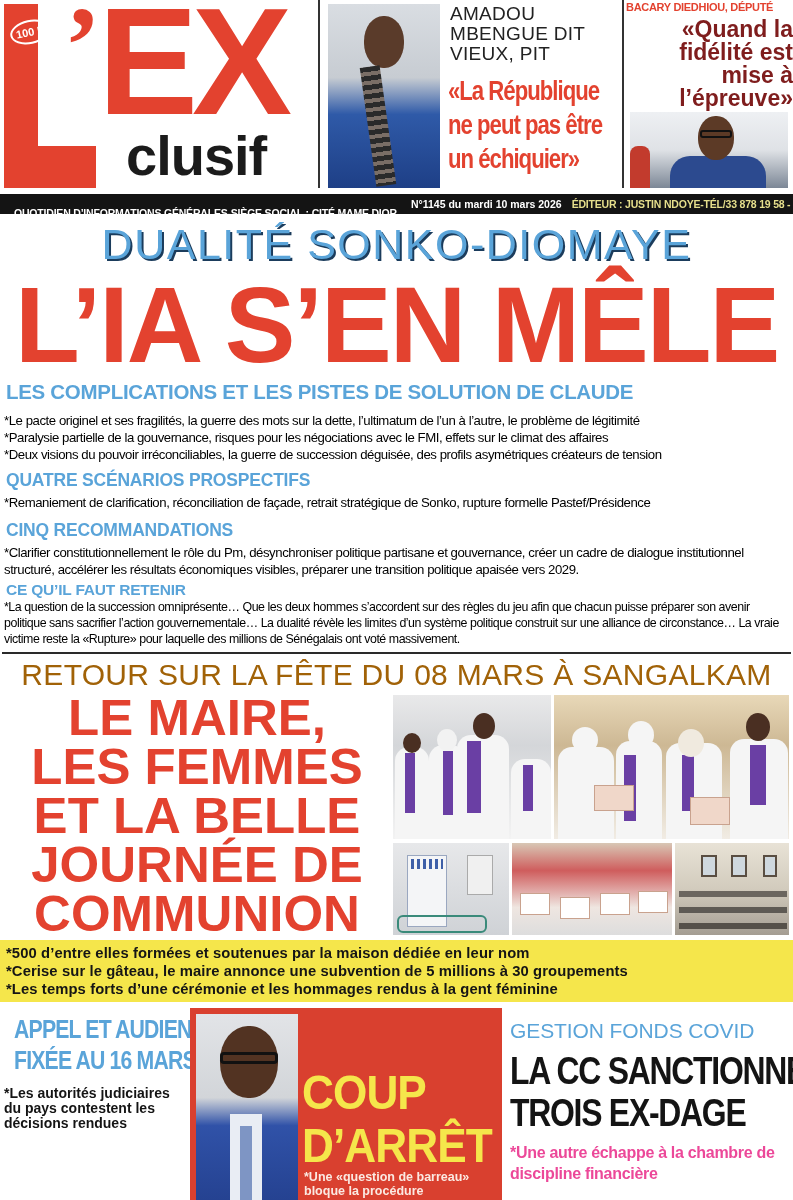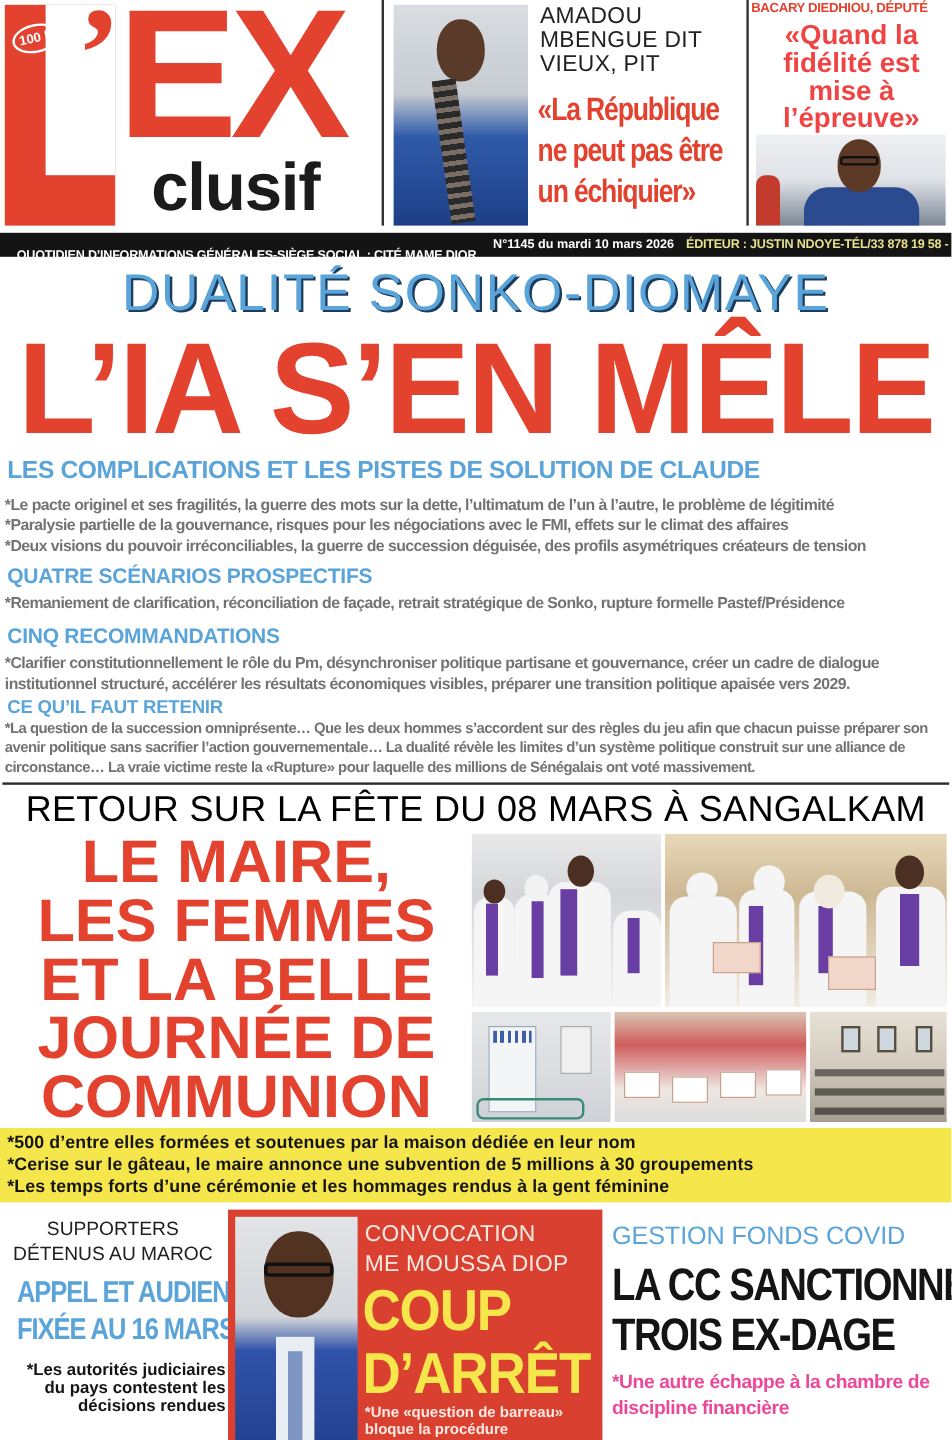--- a/index.html
+++ b/index.html
@@ -23,56 +23,56 @@
   .photo { position: absolute; overflow: hidden; }
   .photo-amadou { left: 0; top: 4px; width: 112px; height: 184px; background: linear-gradient(180deg, #d9dde2 0%, #c7ccd2 40%, #2f5aa8 60%, #1e3f86 100%); }
   .photo-amadou .head { position: absolute; left: 36px; top: 12px; width: 40px; height: 52px; border-radius: 48%; background: #5a3b2a; }
   .photo-amadou .scarf { position: absolute; left: 40px; top: 62px; width: 20px; height: 120px; background: repeating-linear-gradient(180deg, #2a2a2a 0 5px, #7a6e66 5px 9px); transform: rotate(-8deg); }
   .teaser1-kicker { position: absolute; left: 122px; top: 4px; width: 168px; font-size: 19px; line-height: 20px; color: #222; letter-spacing: 0.3px; }
   .teaser1-quote { position: absolute; left: 120px; top: 74px; width: 170px; font-weight: bold; font-size: 27px; line-height: 34px; color: #e3422f; letter-spacing: -1.2px; transform: scaleX(0.82); transform-origin: left top; width: 210px; }
   .teaser-divider { position: absolute; left: 622px; top: 0; width: 2px; height: 188px; background: #333; }
 
   .teaser2 { position: absolute; left: 626px; top: 0; width: 167px; height: 192px; }
   .teaser2-kicker { position: absolute; left: 0; top: 0; width: 167px; font-size: 11px; line-height: 14px; color: #e3422f; font-weight: bold; letter-spacing: -0.3px; }
-  .teaser2-quote { position: absolute; left: 0; top: 18px; width: 167px; text-align: center; font-weight: bold; font-size: 23px; line-height: 23px; color: #ef4444; }
+  .teaser2-quote { position: absolute; left: 0; top: 18px; width: 167px; text-align: right; font-weight: bold; font-size: 23px; line-height: 23px; color: #7f1d1d; }
   .photo-bacary { left: 4px; top: 112px; width: 158px; height: 76px; background: linear-gradient(180deg, #eef0f3 0%, #dfe2e6 50%, #7c8796 100%); }
   .photo-bacary .head { position: absolute; left: 68px; top: 4px; width: 36px; height: 44px; border-radius: 48%; background: #5c3a26; }
   .photo-bacary .glasses { position: absolute; left: 70px; top: 18px; width: 32px; height: 8px; border: 2px solid #111; border-radius: 3px; }
   .photo-bacary .suit { position: absolute; left: 40px; top: 44px; width: 96px; height: 40px; background: #2c4a8f; border-radius: 20px 20px 0 0; }
   .photo-bacary .chair { position: absolute; left: 0; top: 34px; width: 20px; height: 42px; background: #c23b2d; border-radius: 8px 8px 0 0; }
 
   
   .infobar { position: absolute; left: 0; top: 194px; width: 793px; height: 20px; background: #141414; display: flex; align-items: center;
     font-weight: bold; font-size: 10.5px; color: #fff; white-space: nowrap; }
   .infobar .i-left { margin-left: 14px; letter-spacing: -0.2px; margin-top: 17px; }
   .infobar .i-num { margin-left: 14px; }
   .infobar .i-editor { margin-left: 10px; color: #e6df8c; letter-spacing: -0.2px; }
 
   
   .kicker-blue { position: absolute; left: 0; top: 220px; width: 793px; text-align: center; font-weight: normal; font-size: 43px; line-height: 48px;
     color: #5aa4d9; letter-spacing: 1.5px; text-shadow: 2px 2px 0 #1b3c5c; }
   .lead-headline { position: absolute; left: 0; top: 270px; width: 793px; text-align: center; font-weight: bold; font-size: 106px; line-height: 108px;
     color: #e3422f; letter-spacing: -2px; transform: scaleY(1.02); }
   .lead-sub { position: absolute; left: 6px; top: 380px; width: 790px; font-weight: bold; font-size: 20.5px; line-height: 24px; color: #5aa4d9; letter-spacing: -0.3px; white-space: nowrap; }
-  .bullets { position: absolute; left: 4px; width: 786px; font-weight: bold; font-size: 13.2px; line-height: 17px; color: #737373; letter-spacing: -0.45px; }
+  .bullets { position: absolute; left: 4px; width: 786px; font-weight: normal; font-size: 13.2px; line-height: 17px; color: #000000; letter-spacing: -0.45px; }
   .bullets p { white-space: nowrap; }
   .bullets.b1 { top: 412px; }
   .section-head { position: absolute; left: 6px; font-weight: bold; font-size: 17.5px; line-height: 20px; color: #5aa4d9; letter-spacing: -0.2px; }
   .sh1 { top: 470px; }
   .bullets.b2 { top: 494px; }
   .sh2 { top: 520px; }
   .bullets.b3 { top: 544px; }
   .bullets.b3 p { white-space: normal; }
   .sh3 { top: 580px; font-size: 15.5px; }
   .bullets.b4 { top: 599px; font-size: 12.4px; line-height: 16px; }
   .bullets.b4 p { white-space: normal; }
   .rule { position: absolute; left: 2px; top: 652px; width: 789px; height: 2px; background: #2a2a2a; }
 
   
-  .sang-kicker { position: absolute; left: 0; top: 657px; width: 793px; text-align: center; font-size: 30px; line-height: 36px; color: #000000; letter-spacing: 0.3px; }
+  .sang-kicker { position: absolute; left: 0; top: 657px; width: 793px; text-align: center; font-size: 30px; line-height: 36px; color: #a16207; letter-spacing: 0.3px; }
   .sang-headline { position: absolute; left: 2px; top: 694px; width: 390px; text-align: center; font-weight: bold; font-size: 50px; line-height: 49px;
     color: #e3422f; letter-spacing: 0px; transform: scaleX(1.02); }
   .photogrid { position: absolute; left: 392px; top: 694px; width: 398px; height: 242px; }
   .pg { position: absolute; overflow: hidden; border: 1px solid #fff; }
   .pg1 { left: 0; top: 0; width: 160px; height: 146px; background: linear-gradient(180deg, #e9e9ea 0%, #d4d6d9 35%, #f3f3f3 100%); }
   .pg2 { left: 161px; top: 0; width: 237px; height: 146px; background: linear-gradient(180deg, #e8d8b8 0%, #cdb894 35%, #f1ece4 100%); }
   .pg3 { left: 0; top: 148px; width: 118px; height: 94px; background: linear-gradient(180deg, #e7e8ea 0%, #cfd2d6 100%); }
   .pg4 { left: 119px; top: 148px; width: 162px; height: 94px; background: linear-gradient(180deg, #d8c7b5 0%, #cf5d5d 30%, #efe6e1 70%, #ddd 100%); }
   .pg5 { left: 282px; top: 148px; width: 116px; height: 94px; background: linear-gradient(180deg, #e8e2d6 0%, #d2cbbd 50%, #a49d92 100%); }
   .fig { position: absolute; border-radius: 14px 14px 2px 2px; background: #f5f5f5; }
@@ -81,21 +81,21 @@
   .cert { position: absolute; background: #f0d7c9; border: 1px solid #c9a28e; }
 
   
   .yellowbox { position: absolute; left: 0; top: 940px; width: 793px; height: 62px; background: #f5e64b; padding: 4px 0 0 6px; }
   .yellowbox p { font-weight: bold; font-size: 14.8px; line-height: 18px; color: #151515; letter-spacing: 0.1px; white-space: nowrap; }
 
   
   .b-left { position: absolute; left: 0; top: 1008px; width: 188px; height: 192px; text-align: center; }
   .b-left .kicker { font-size: 16px; line-height: 21px; color: #1e1e1e; margin-top: 6px; }
   .b-left .headline { font-weight: bold; font-size: 25px; line-height: 31px; color: #5aa4d9; letter-spacing: -1px; margin-top: 6px; transform: scaleX(0.85); transform-origin: center; white-space: nowrap; }
-  .b-left .deck { text-align: right; padding-left: 4px; font-weight: bold; font-size: 14px; line-height: 15px; color: #141414; margin-top: 10px; }
+  .b-left .deck { text-align: left; padding-left: 4px; font-weight: bold; font-size: 14px; line-height: 15px; color: #141414; margin-top: 10px; }
 
   .b-mid { position: absolute; left: 190px; top: 1008px; width: 312px; height: 192px; background: #d9402f; }
   .photo-moussa { left: 6px; top: 6px; width: 102px; height: 186px; background: linear-gradient(180deg, #e2e4e7 0%, #d2d5d9 45%, #3052a8 60%, #254291 100%); }
   .photo-moussa .head { position: absolute; left: 24px; top: 12px; width: 58px; height: 72px; border-radius: 48%; background: #523322; }
   .photo-moussa .glasses { position: absolute; left: 24px; top: 38px; width: 58px; height: 12px; border: 3px solid #111; border-radius: 4px; }
   .photo-moussa .shirt { position: absolute; left: 34px; top: 100px; width: 32px; height: 86px; background: #e9edf4; }
   .photo-moussa .tie { position: absolute; left: 44px; top: 112px; width: 12px; height: 74px; background: #7e95c4; }
   .b-mid .kicker { position: absolute; left: 114px; top: 8px; width: 196px; font-size: 19px; line-height: 25px; color: #fbe9e2; letter-spacing: 0.2px; }
   .b-mid .headline { position: absolute; left: 112px; top: 58px; width: 200px; font-weight: bold; font-size: 48px; line-height: 53px; color: #f5e64b; letter-spacing: -1px; transform: scaleX(0.92); transform-origin: left top; }
   .b-mid .deck { position: absolute; left: 114px; top: 162px; width: 196px; font-weight: bold; font-size: 12.5px; line-height: 14px; color: #fbe9e2; }
@@ -233,39 +233,34 @@
   </div>
 </div>
 
 <div class="yellowbox">
   <p>*500 d’entre elles formées et soutenues par la maison dédiée en leur nom</p>
   <p>*Cerise sur le gâteau, le maire annonce une subvention de 5 millions à 30 groupements</p>
   <p>*Les temps forts d’une cérémonie et les hommages rendus à la gent féminine</p>
 </div>
 
 <div class="b-left">
-  <div class="kicker">SUPPORTERS DÉTENUS AU MAROC</div>
   <div class="headline">
     <div>APPEL ET AUDIENCE</div>
     <div>FIXÉE AU 16 MARS</div>
   </div>
   <div class="deck">*Les autorités judiciaires du pays contestent les décisions rendues</div>
 </div>
 
 <div class="b-mid">
   <div class="photo photo-moussa">
     <div class="shirt"></div>
     <div class="tie"></div>
     <div class="head"></div>
     <div class="glasses"></div>
   </div>
-  <div class="kicker">
-    <div>CONVOCATION</div>
-    <div>ME MOUSSA DIOP</div>
-  </div>
   <div class="headline">
     <div>COUP</div>
     <div>D’ARRÊT</div>
   </div>
   <div class="deck">*Une «question de barreau» bloque la procédure</div>
 </div>
 
 <div class="b-right">
   <div class="kicker">GESTION FONDS COVID</div>
   <div class="headline">

